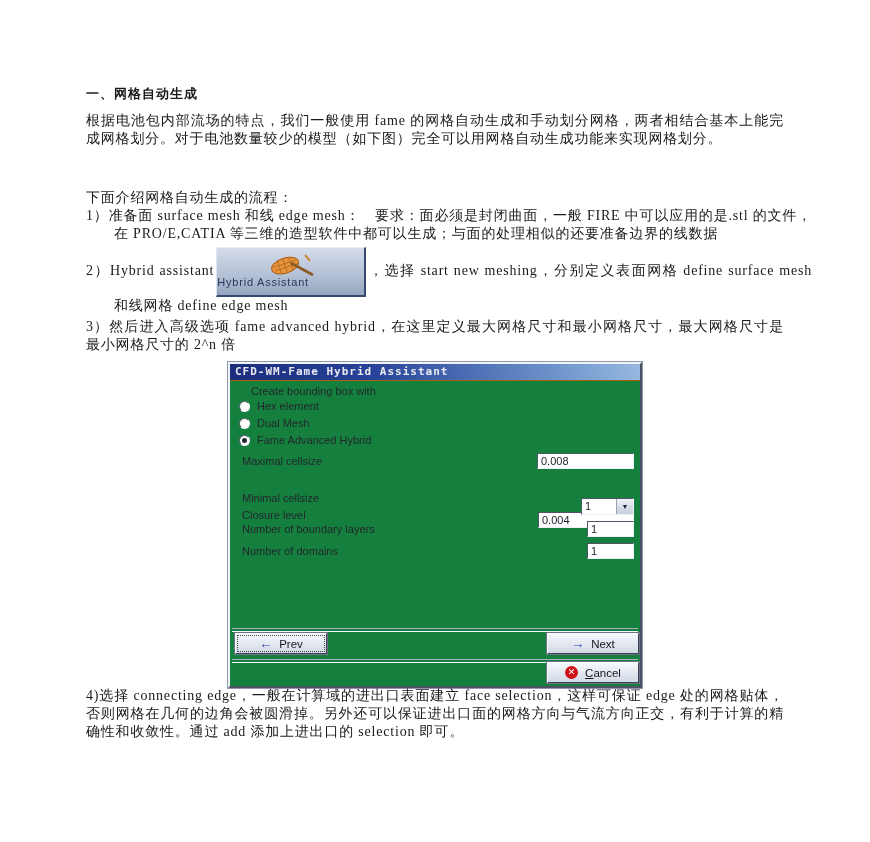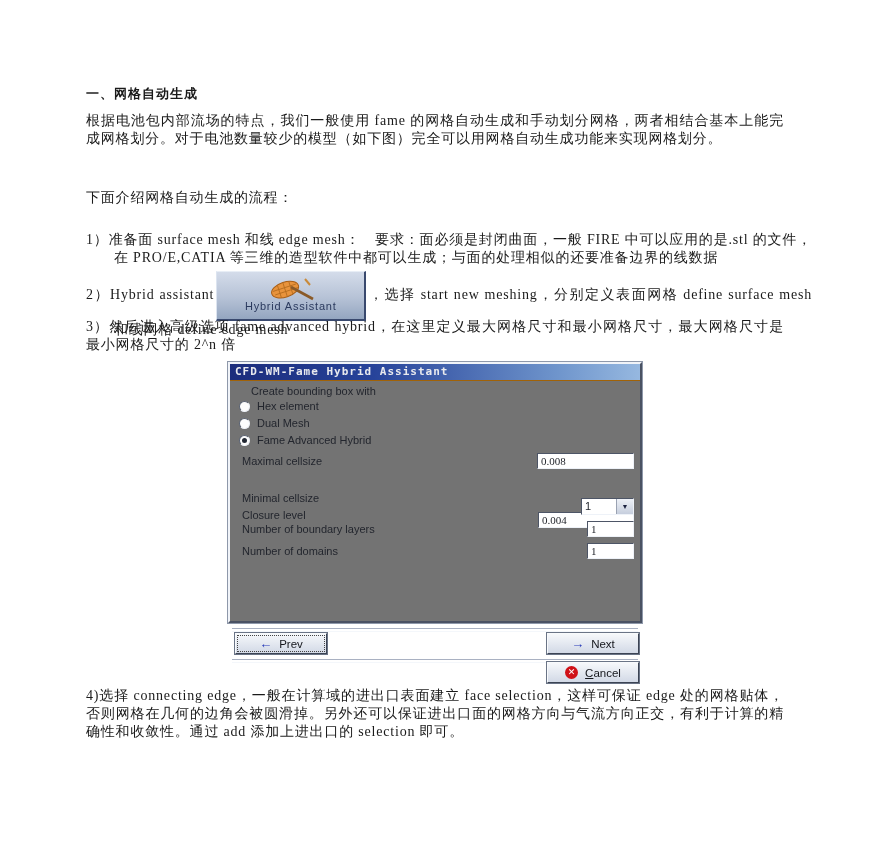--- a/index.html
+++ b/index.html
@@ -9,46 +9,46 @@
     color:#1a1a1a; overflow:hidden;
   }
   .doc-heading {
     position:absolute; left:86px; top:85px; width:698px;
     font-size:13px; font-weight:bold; letter-spacing:1px;
   }
   .para {
     position:absolute; left:86px; width:698px;
     font-size:14px; line-height:18px; text-align:justify; letter-spacing:0.8px;
   }
-  .hang { padding-left:28px; text-indent:-28px;margin-top:24px; }
+  .hang { padding-left:28px; text-indent:-28px; }
   #p1 { top:112px; }
   #p2 { top:189px; }
   #item1 { top:207px; }
   #item2 { top:247px; }
   #item3 { top:318px; }
   #item4 { top:687px; }
 
   
   .hy-btn {
     display:inline-block; vertical-align:middle; width:150px; height:50px;
     background:linear-gradient(#d4dcea 0%, #b6c2d6 55%, #94a6c0 100%);
     border-top:1px solid #e8eef6; border-left:1px solid #dce4f0;
     border-right:2px solid #39496e; border-bottom:2px solid #39496e;
     position:relative; text-indent:0; margin:0 2px; box-sizing:border-box;
   }
   .hy-btn .hy-label {
-    position:absolute; left:0; right:0; bottom:4px; text-align:center;
+    position:absolute; left:0; right:0; bottom:4px; 
     font-family:"Liberation Sans",sans-serif; font-size:11px; color:#2b3a5e;
   }
   .hy-btn svg { position:absolute; left:50px; top:3px; }
 
   
   .dialog {
-    position:absolute; left:228px; top:362px; width:414px; height:261px;
-    background:#737373; box-sizing:border-box;
+    position:absolute; left:228px; top:362px; width:414px; height:326px;
+    background:#15803d; box-sizing:border-box;
     border:2px solid; border-color:#f0f3f8 #4a5263 #4a5263 #f0f3f8;
     outline:1px solid #8e98aa;
     font-family:"Liberation Sans","DejaVu Sans",sans-serif; font-size:11px; color:#23262e;
   }
   .titlebar {
     height:15px; margin:0; padding:1px 5px 0 5px;
     background:linear-gradient(to right,#1c2d7c 0%, #27439a 35%, #6f95cc 80%, #96b8e0 100%);
     color:#e9eaee; font-family:"DejaVu Sans Mono","Liberation Mono",monospace;
     font-weight:bold; font-size:11px; letter-spacing:1px; line-height:14px;
     white-space:nowrap; overflow:hidden;
@@ -64,21 +64,21 @@
   .radio-row.selected .radio-circle::after {
     content:""; position:absolute; left:2px; top:2px; width:5px; height:5px;
     border-radius:50%; background:#222833;
   }
   .field-label { position:absolute; left:12px; }
   #flabel0 { top:74px; } #flabel1 { top:111px; } #flabel2 { top:128px; }
   #flabel3 { top:142px; } #flabel4 { top:164px; }
   .tfield {
     position:absolute; background:#ffffff; box-sizing:border-box; height:16px;
     border:1px solid; border-color:#4d5566 #eef2f8 #eef2f8 #4d5566;
-    font-family:Liberation Serif, serif; font-size:11px; color:#1d2027;
+    font-family:Liberation Sans, sans-serif; font-size:11px; color:#1d2027;
     padding:3px 3px; outline:none;
   }
   #field0 { left:307px; top:72px; width:97px; }
   #field1 { left:308px; top:95px; width:96px;margin-top:36px; }
   #field3 { left:357px; top:140px; width:47px; }
   #field4 { left:357px; top:162px; width:47px; }
   .dropdown {
     position:absolute; left:351px; top:117px; width:53px; height:17px;
     background:#fff; box-sizing:border-box; display:flex;
     border:1px solid; border-color:#4d5566 #eef2f8 #eef2f8 #4d5566;

